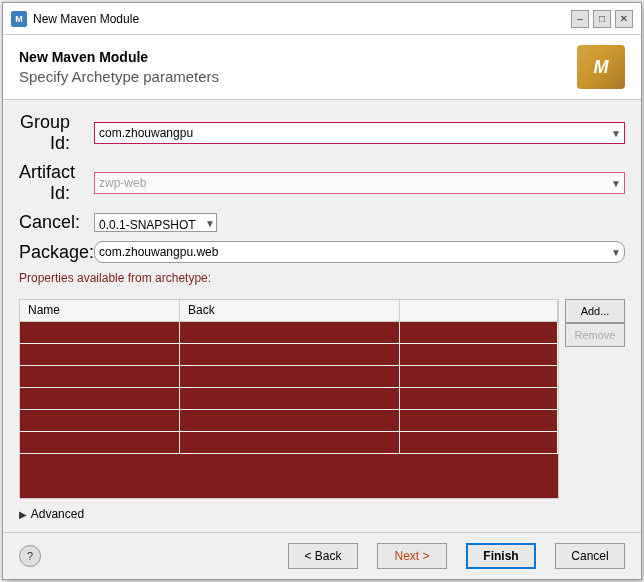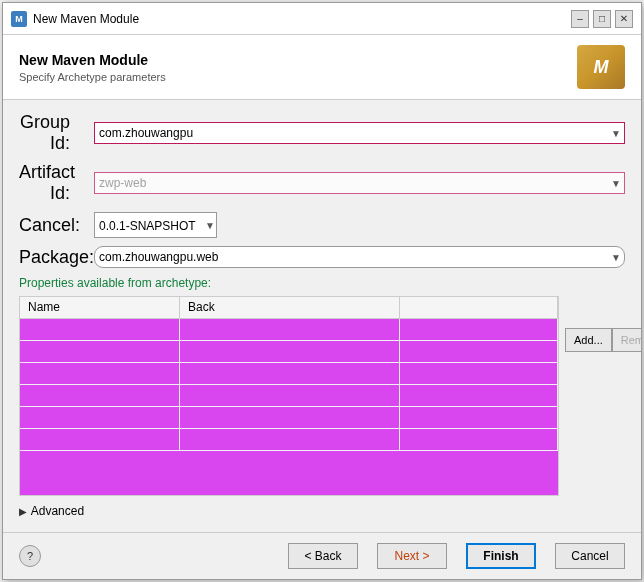--- a/index.html
+++ b/index.html
@@ -73,21 +73,21 @@
       align-items: center;
       justify-content: space-between;
     }
     .header-text h2 {
       font-size: 14px;
       font-weight: bold;
       color: #000;
       margin-bottom: 3px;
     }
     .header-text p {
-      font-size: 11px;
+      font-size: 15px;
       color: #555;
     }
     .maven-icon {
       width: 48px;
       height: 44px;
       background: linear-gradient(135deg, #d4a843 0%, #c8952a 50%, #a87828 100%);
       border-radius: 4px;
       display: flex;
       align-items: center;
       justify-content: center;
@@ -131,40 +131,40 @@
       pointer-events: none;
       color: #555;
       font-size: 10px;
     }
     .version-select-wrapper {
       position: relative;
       display: inline-flex;
       align-items: center;
     }
     .version-select {
-      height: 26px;
+      height: 19px;
       border: 1px solid #999;
       background: #ffffff;
       padding: 4px 20px 2px 4px;
       font-size: 12px;
       appearance: none;
       -webkit-appearance: none;
       cursor: pointer;
       outline: none;
       min-width: 120px;
     }
     .properties-label {
       font-size: 12px;
-      color: #15803d;
-      margin-bottom: 6px;
+      color: #7f1d1d;
+      margin-bottom: 14px;
       margin-top: 4px;
     }
     .table-container {
       border: 1px solid #ccc;
-      background: #d946ef;
+      background: #7f1d1d;
       height: 200px;
       display: flex;
       flex-direction: column;
     }
     .table-header {
       display: flex;
       background: #f5f5f5;
       border-bottom: 1px solid #ccc;
       height: 22px;
     }
@@ -196,24 +196,23 @@
       position: relative;
       display: flex;
       gap: 6px;
       margin-bottom: 8px;
     }
     .properties-table-wrapper {
       flex: 1;
     }
     .action-buttons-col {
       display: flex;
-      flex-direction: row;
+      flex-direction: column;
       gap: 0;
       width: 60px;
-      margin-top: 32px;
     }
     .btn {
       height: 24px;
       border: 1px solid #999;
       background: #e8e8e8;
       cursor: pointer;
       font-size: 11px;
       padding: 2px 8px;
       color: #000;
     }

